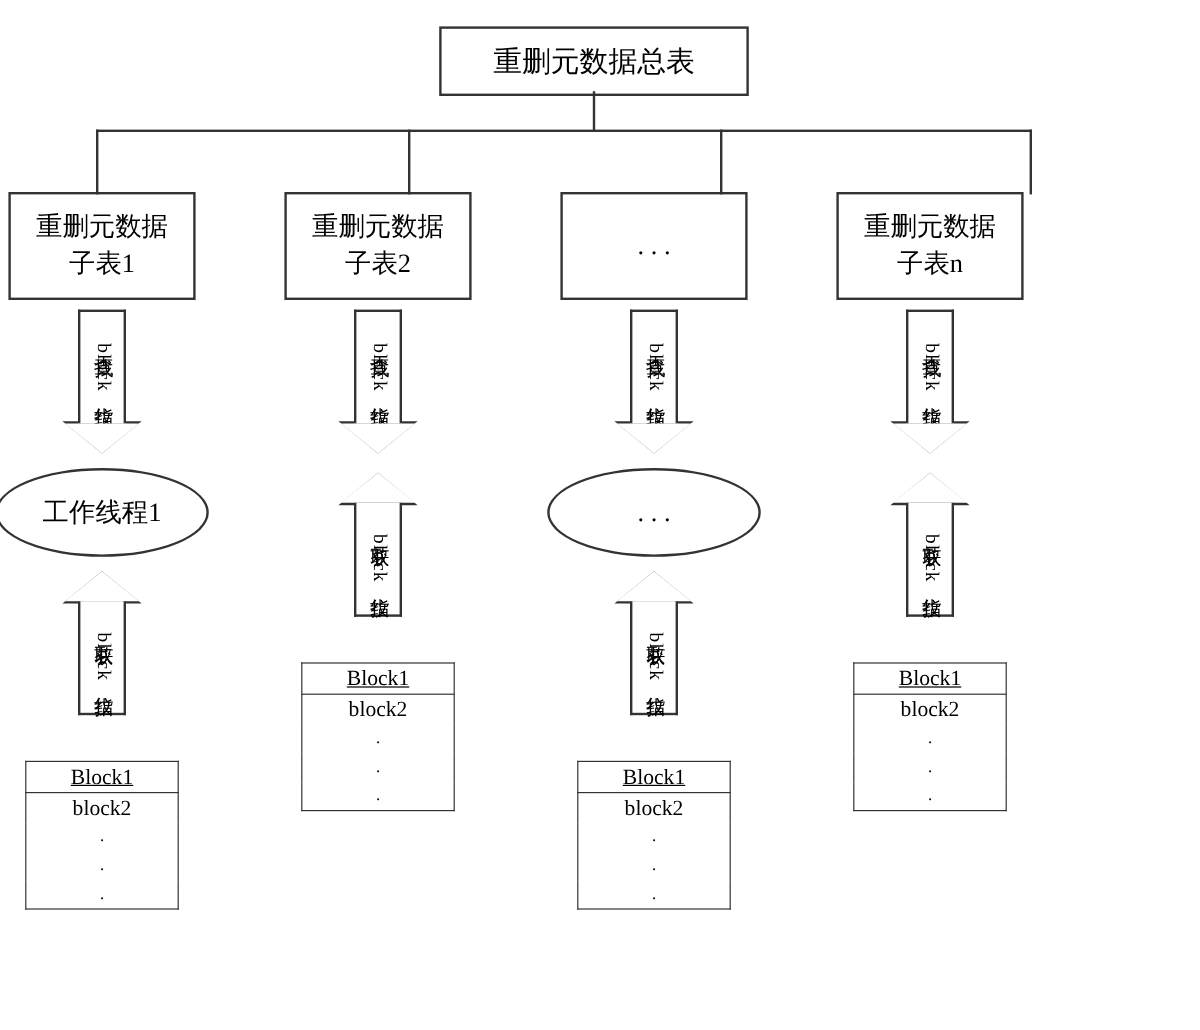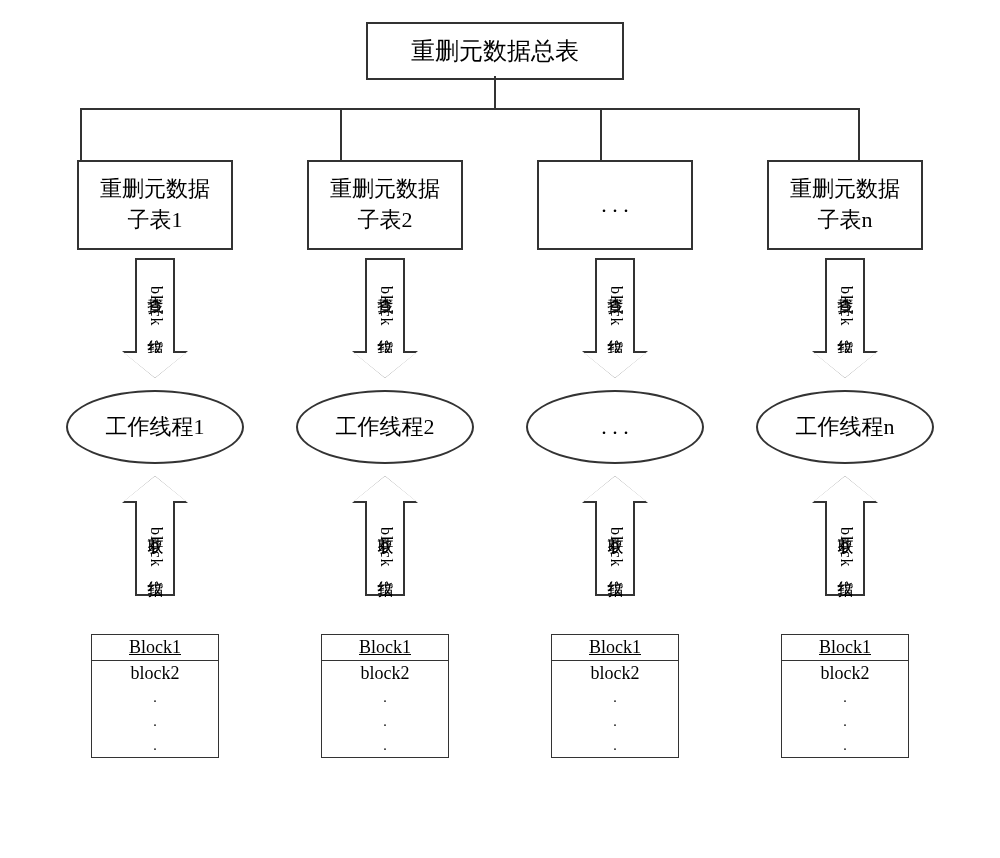--- a/index.html
+++ b/index.html
@@ -51,21 +51,21 @@
       position: absolute;
       width: 2px;
       background: #333;
     }
     .columns {
       position: absolute;
       top: 160px;
       left: 0;
       width: 1000px;
       display: flex;
-      justify-content: center;
+      justify-content: flex-start;
     }
     .col {
       display: flex;
       flex-direction: column;
       align-items: center;
       width: 230px;
     }
     .sub-box {
       width: 156px;
       height: 90px;
@@ -254,23 +254,20 @@
       <div class="sub-box">
         <span style="white-space:pre-line">重删元数据
 子表2</span>
       </div>
       <div class="arrow-block">
         <div class="arrow-body arrow-body-down">
           <span class="vertical-text">查找block指纹</span>
         </div>
         <div class="arrow-head-down"></div>
       </div>
-      <div class="ellipse">
-        <span>工作线程2</span>
-      </div>
       <div class="arrow-block arrow-block-up">
         <div class="arrow-head-up"></div>
         <div class="arrow-body arrow-body-up">
           <span class="vertical-text">获取block指纹</span>
         </div>
       </div>
       <div class="block-table">
         <div class="block-row">Block1</div>
         <div class="block-row">block2</div>
         <div class="block-row dot">.</div>
@@ -311,23 +308,20 @@
       <div class="sub-box">
         <span style="white-space:pre-line">重删元数据
 子表n</span>
       </div>
       <div class="arrow-block">
         <div class="arrow-body arrow-body-down">
           <span class="vertical-text">查找block指纹</span>
         </div>
         <div class="arrow-head-down"></div>
       </div>
-      <div class="ellipse">
-        <span>工作线程n</span>
-      </div>
       <div class="arrow-block arrow-block-up">
         <div class="arrow-head-up"></div>
         <div class="arrow-body arrow-body-up">
           <span class="vertical-text">获取block指纹</span>
         </div>
       </div>
       <div class="block-table">
         <div class="block-row">Block1</div>
         <div class="block-row">block2</div>
         <div class="block-row dot">.</div>

